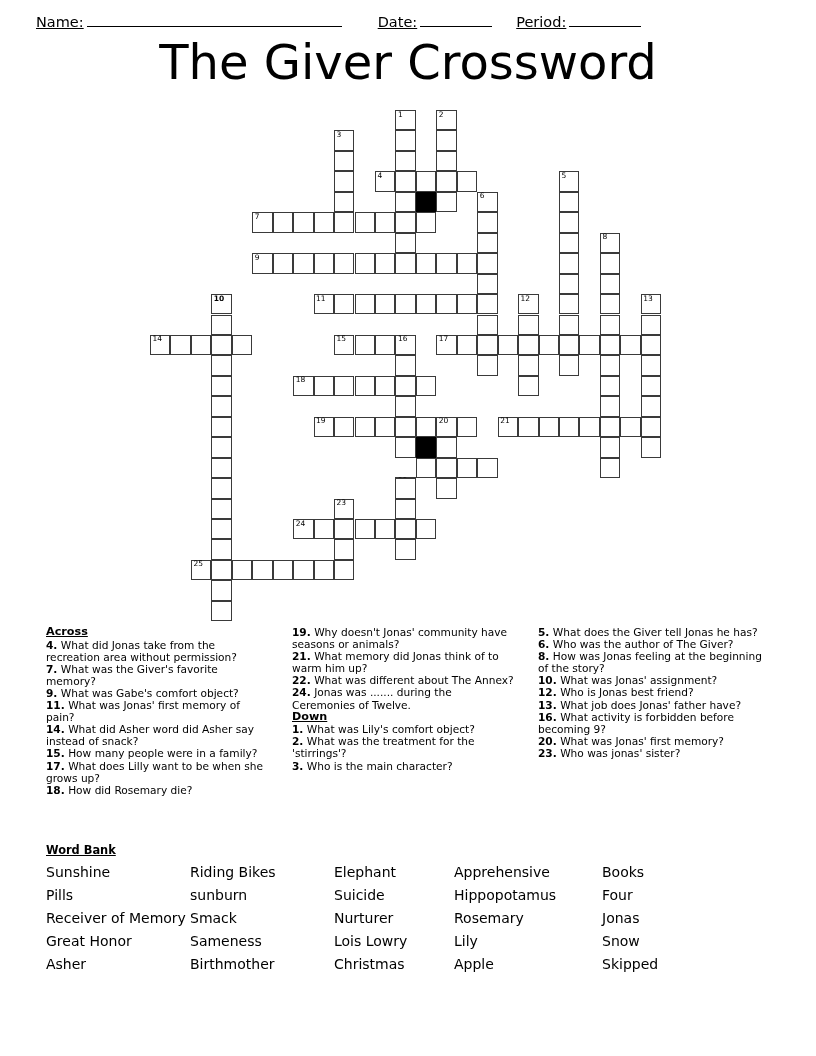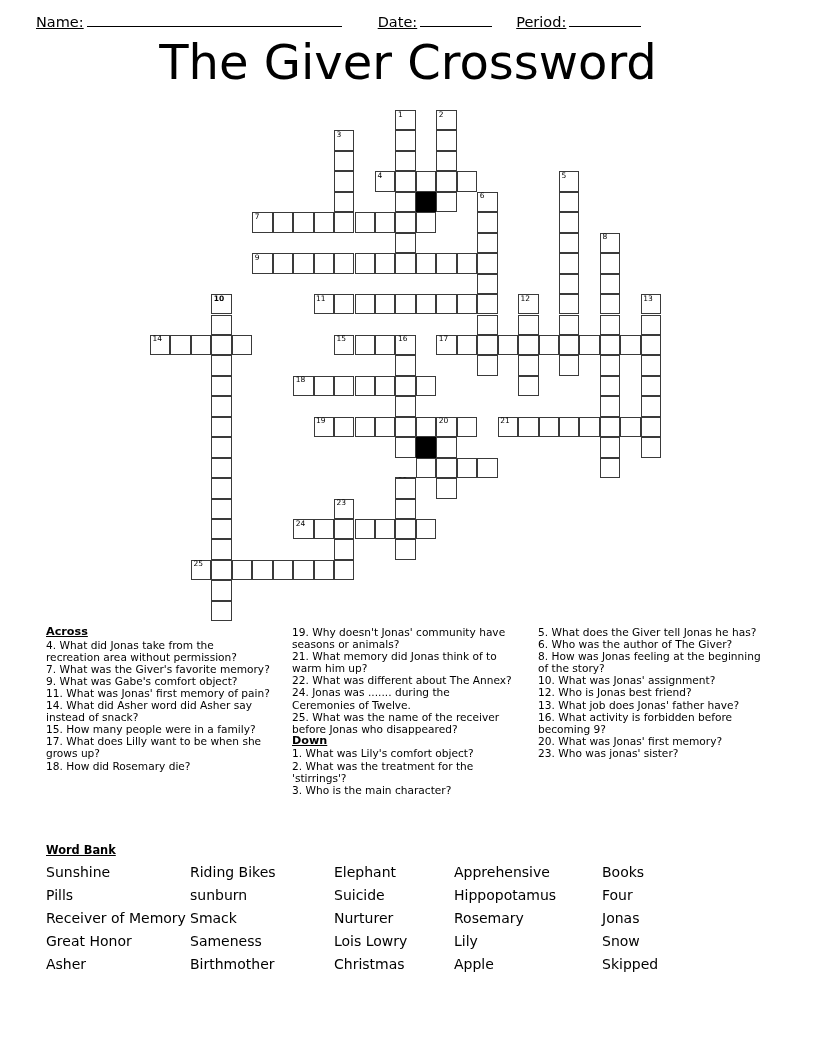--- a/index.html
+++ b/index.html
@@ -99,21 +99,21 @@
     font-weight: bold;
     text-decoration: underline;
     font-size: 11.2px;
     margin-bottom: 0.5px;
     display: block;
   }
   .clue {
     display: block;
     margin-bottom: 0px;
   }
-  .clue b { font-weight: normal; }
+  .clue b { font-weight: bold; }
 
   
   .wordbank {
     position: absolute;
     left: 46px;
     top: 843px;
     width: 726px;
     font-size: 11.6px;
   }
   .wb-heading {
@@ -385,21 +385,20 @@
       <span class="clue"><b>14.</b><span> What did Asher word did Asher say instead of snack?</span></span>
       <span class="clue"><b>15.</b><span> How many people were in a family?</span></span>
       <span class="clue"><b>17.</b><span> What does Lilly want to be when she grows up?</span></span>
       <span class="clue"><b>18.</b><span> How did Rosemary die?</span></span>
     </div>
   <div class="clue-col c2">
       <span class="clue"><b>19.</b><span> Why doesn't Jonas' community have seasons or animals?</span></span>
       <span class="clue"><b>21.</b><span> What memory did Jonas think of to warm him up?</span></span>
       <span class="clue"><b>22.</b><span> What was different about The Annex?</span></span>
       <span class="clue"><b>24.</b><span> Jonas was ....... during the Ceremonies of Twelve.</span></span>
-      <span class="clue"><b>25.</b><span> What was the name of the receiver before Jonas who disappeared?</span></span>
       <span class="clue-heading">Down</span>
       <span class="clue"><b>1.</b><span> What was Lily's comfort object?</span></span>
       <span class="clue"><b>2.</b><span> What was the treatment for the 'stirrings'?</span></span>
       <span class="clue"><b>3.</b><span> Who is the main character?</span></span>
     </div>
   <div class="clue-col c3">
       <span class="clue"><b>5.</b><span> What does the Giver tell Jonas he has?</span></span>
       <span class="clue"><b>6.</b><span> Who was the author of The Giver?</span></span>
       <span class="clue"><b>8.</b><span> How was Jonas feeling at the beginning of the story?</span></span>
       <span class="clue"><b>10.</b><span> What was Jonas' assignment?</span></span>

